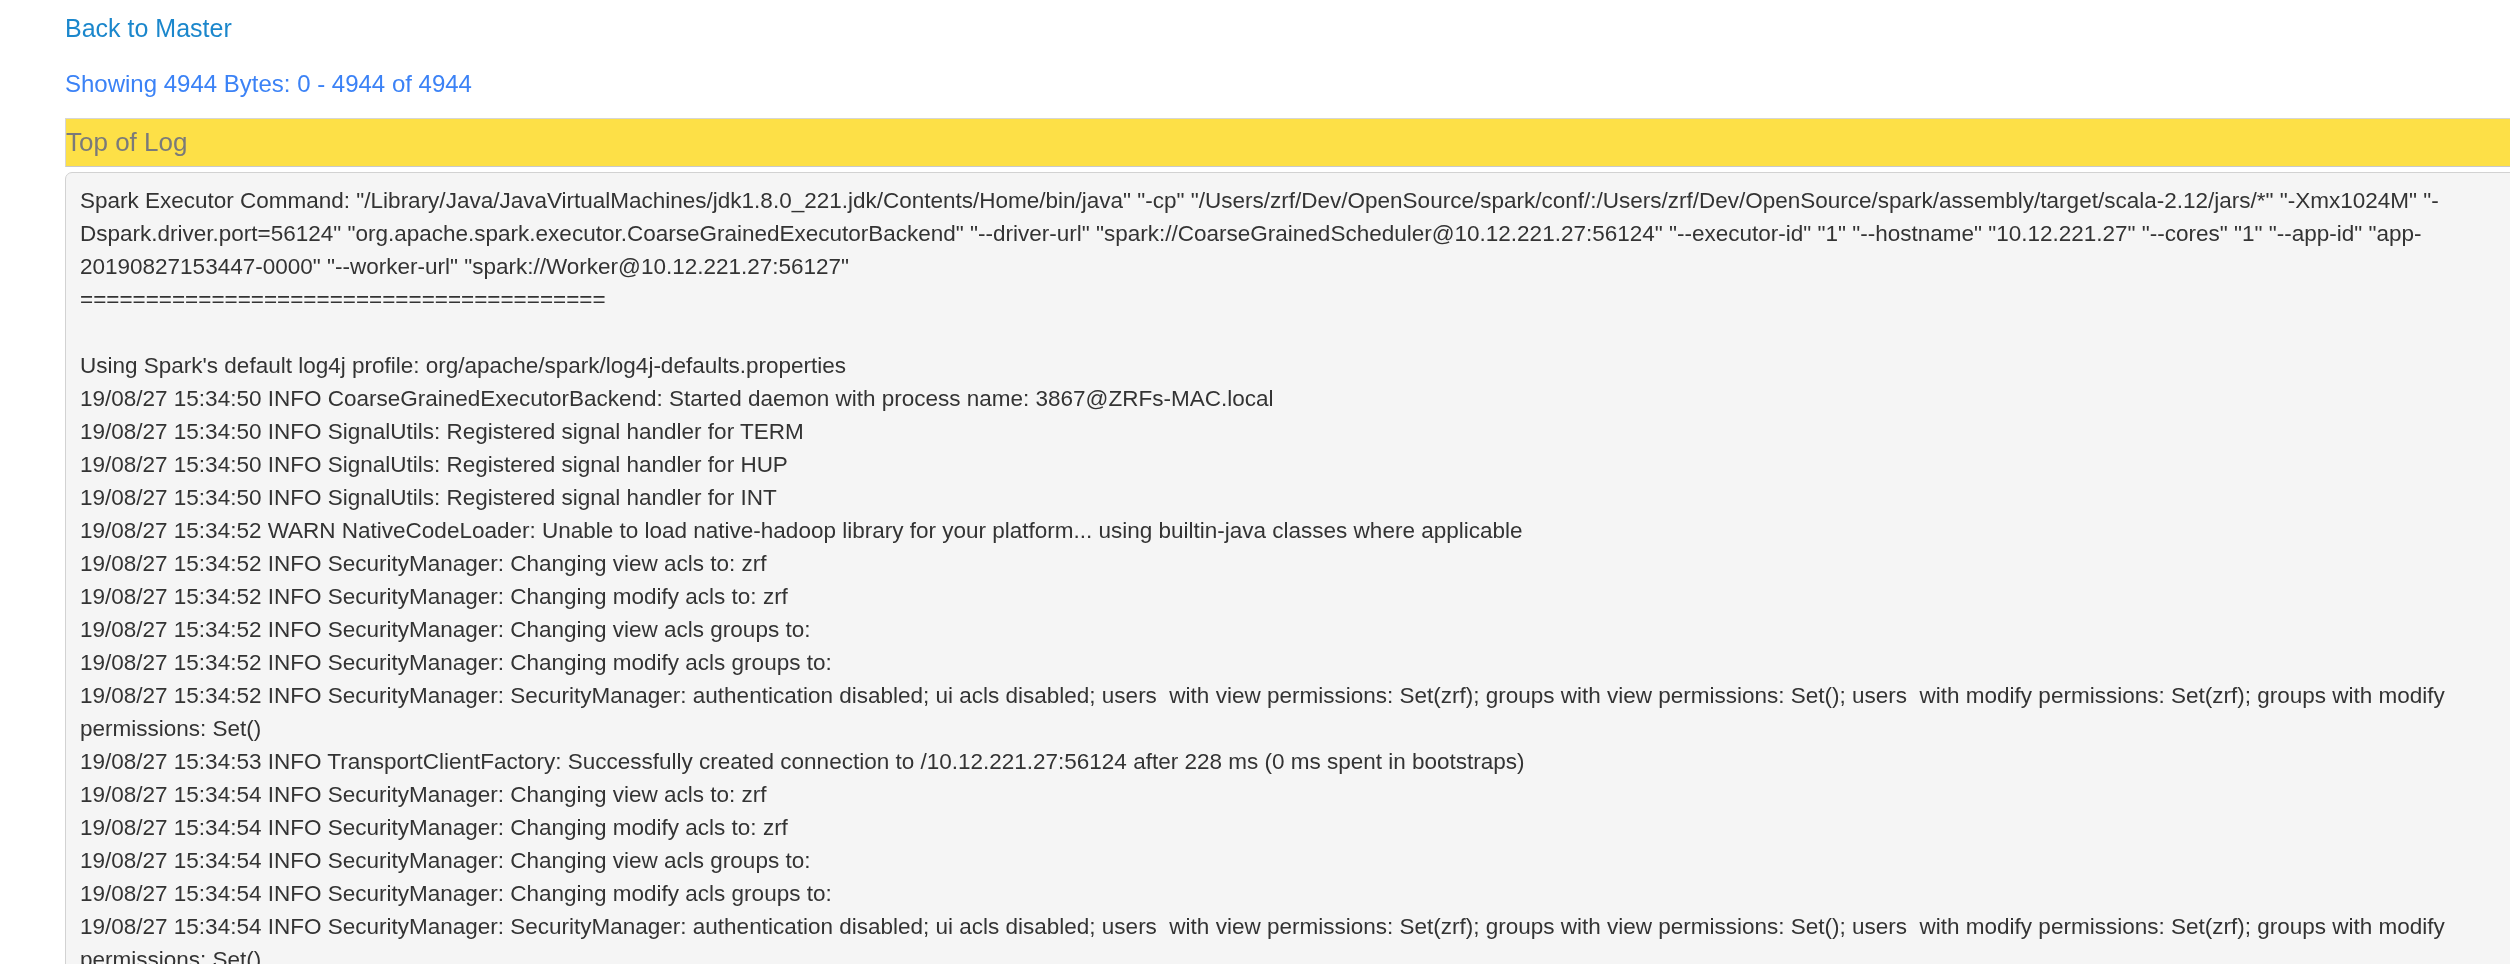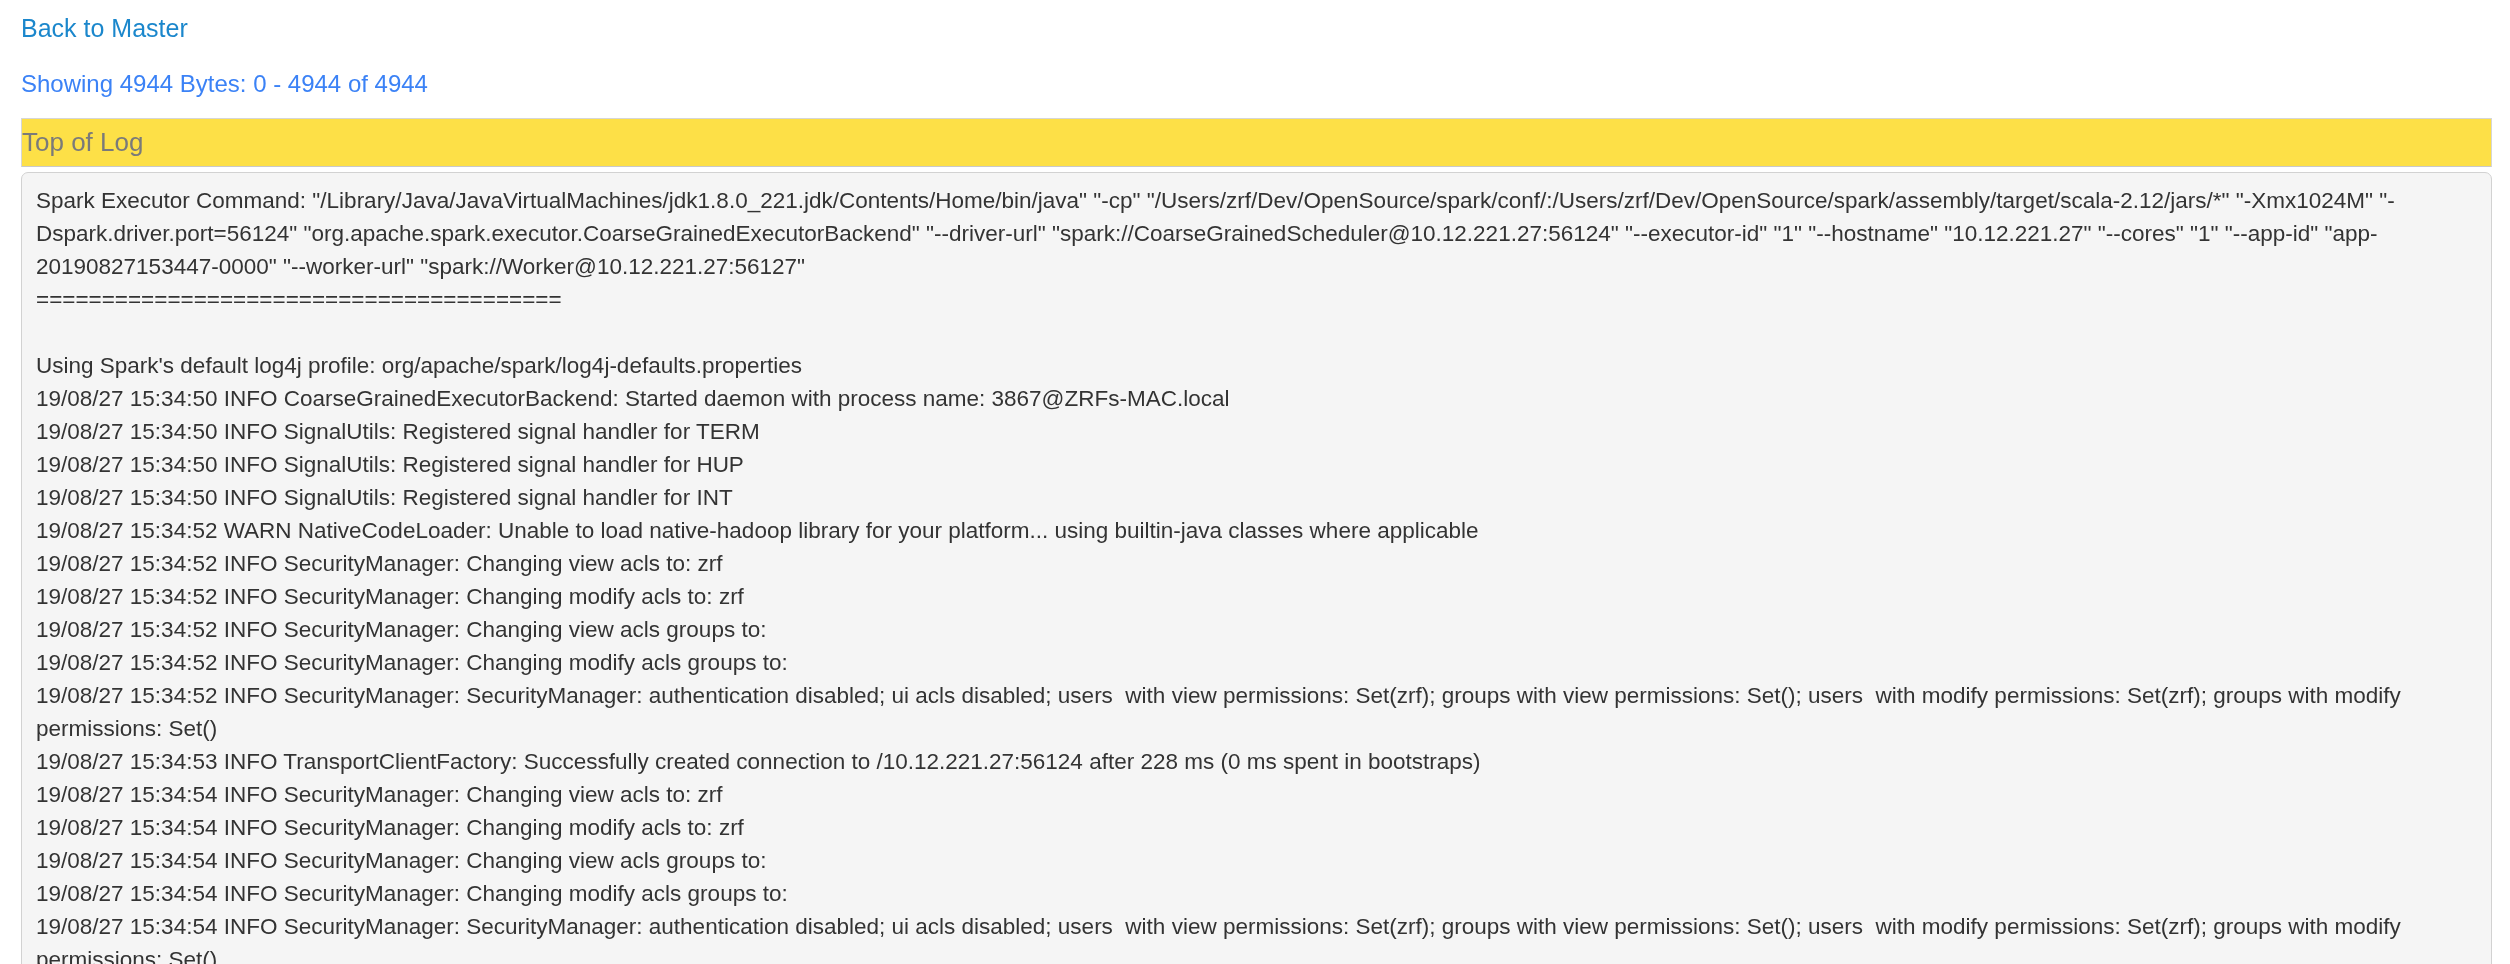--- a/index.html
+++ b/index.html
@@ -7,20 +7,21 @@
     width: 2510px;
     height: 964px;
     overflow: hidden;
     background: #ffffff;
     font-family: "Liberation Sans", "DejaVu Sans", sans-serif;
   }
   .page {
     position: relative;
     width: 2011px;
     height: 964px;
+    margin-left: 44px;
   }
   .back-link {
     display: inline-block;
     margin: 14px 0 0 21px;
     font-size: 25px;
     line-height: 28px;
     color: #1b87cc;
     text-decoration: none;
     cursor: pointer;
   }

